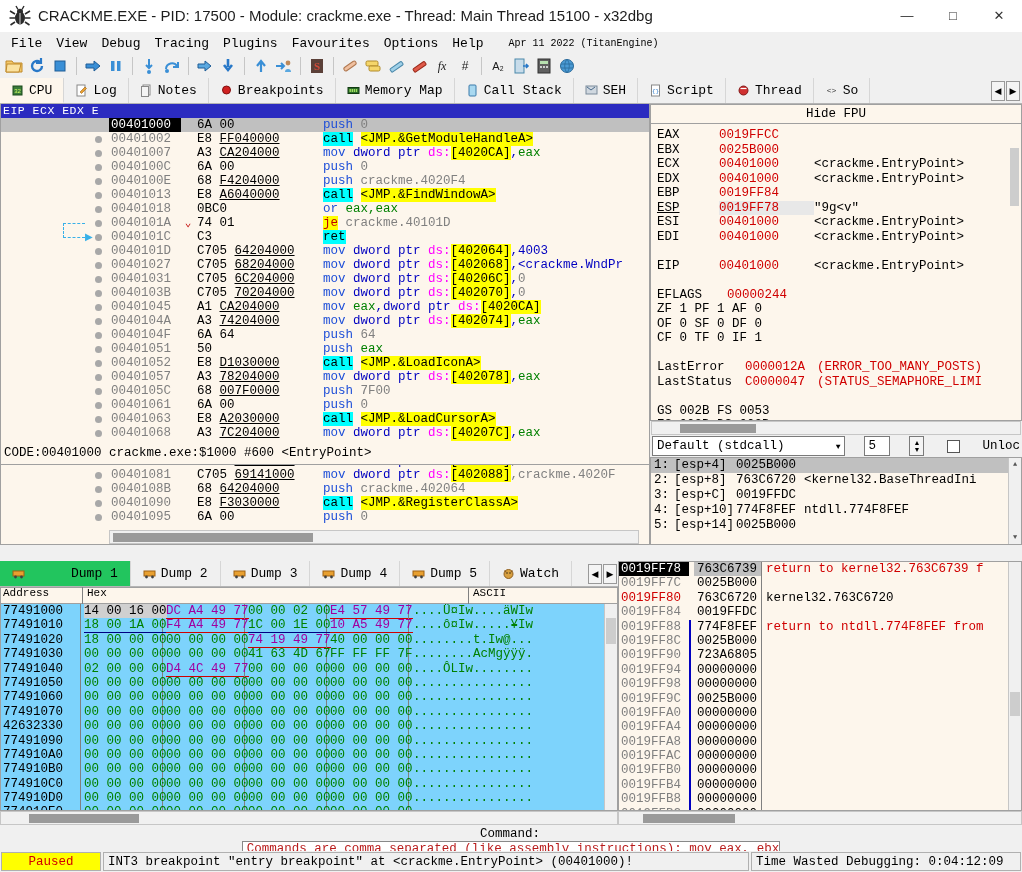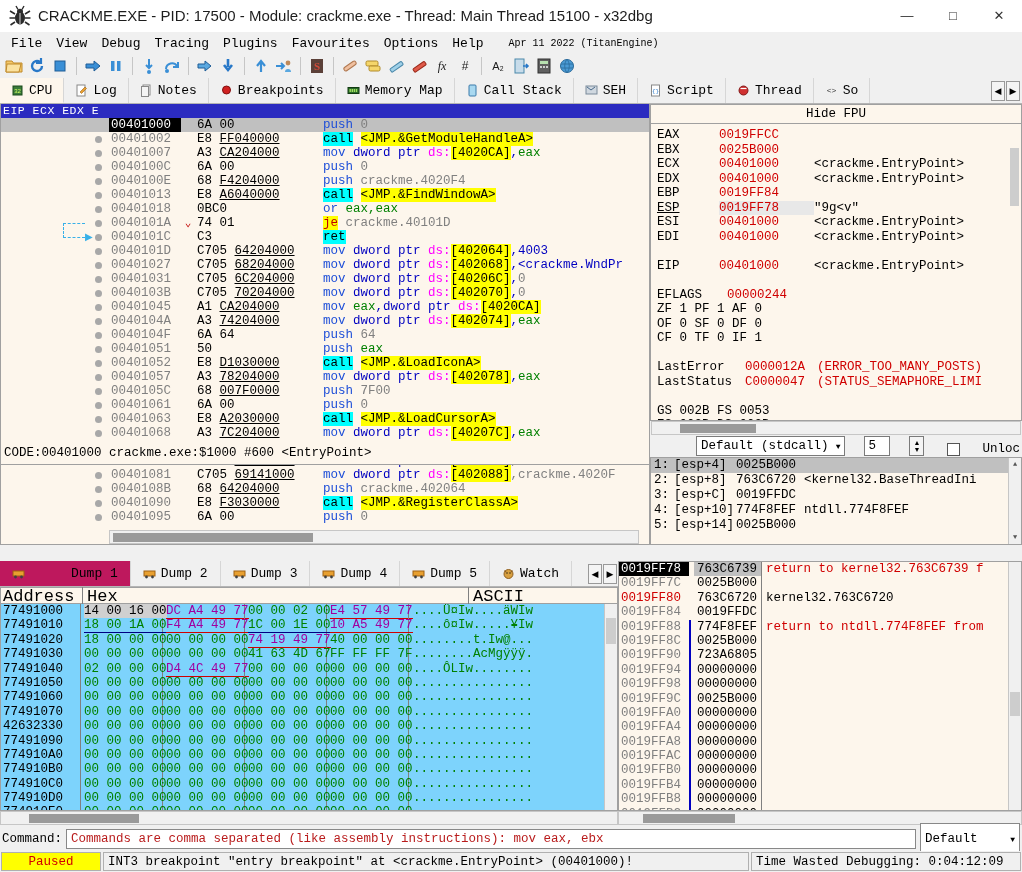--- a/index.html
+++ b/index.html
@@ -101,21 +101,21 @@
   .rname.esp { text-decoration:underline; }
   .rval { width:95px; flex:none; color:#d00000; }
   .rval.hl { background:#e8e8e8; }
   .rcmt { color:#000; }
   .rcmt.red { color:#d00000; }
   .flagline { color:#000; }
   .regscroll { position:absolute; right:2px; top:2px; width:9px; height:150px; }
   .regscroll .thumb { position:absolute; top:22px; left:0; width:9px; height:58px; background:#cdcdcd; }
 
   
-  .callconv { height:22px; display:flex; align-items:flex-end; gap:19px; padding:1px 2px; background:#f0f0f0;margin-left:44px; }
+  .callconv { height:22px; display:flex; align-items:center; gap:19px; padding:1px 2px; background:#f0f0f0; }
   .cc-select { flex:1; height:20px; background:#fff; border:1px solid #7a7a7a;
                font-family:"Liberation Mono", monospace; font-size:12.5px;
                display:flex; align-items:center; padding:0 4px; position:relative; }
   .cc-select .caret { margin-left:auto; font-size:8px; color:#000; }
   .cc-spin { width:26px; height:20px; background:#fff; border:1px solid #7a7a7a;
              font-family:"Liberation Mono", monospace; font-size:12.5px;
              display:flex; align-items:center; padding-left:3px; }
   .cc-spinbtns { width:15px; height:20px; border:1px solid #7a7a7a; background:#f4f4f4;
                  display:flex; flex-direction:column; align-items:center; justify-content:center;
                  font-size:7px; line-height:7px;}
@@ -143,26 +143,26 @@
               display:flex; align-items:center; padding-left:3px; color:#000; }
 
   
   .bottom { position:absolute; left:0; top:561px; width:1022px; height:264px; display:flex; }
   .dumppane { width:618px; display:flex; flex-direction:column; }
   .dumptabs { height:26px; background:#f0f0f0; display:flex; align-items:stretch;
               border-bottom:1px solid #b4b4b4; }
   .dumptab { display:flex; align-items:center; gap:5px; padding:0 12px;
              font-family:"Liberation Mono", monospace; font-size:13px;
              border-right:1px solid #d6d6d6; white-space:nowrap; }
-  .dumptab.active { background:#be185d;gap:46px; }
+  .dumptab.active { background:#22c55e;gap:46px; }
   .dumpnav { margin-left:auto; display:flex; align-items:center; padding-right:1px; }
   .dumpnav .arw { width:14px; height:20px; display:flex; align-items:center; justify-content:center;
                   font-size:9px; border:1px solid #999; background:#f4f4f4; margin-left:1px; }
   .dumphdr { height:17px; background:#fdf6ec; border:1px solid #a0a0a0; border-bottom:1px solid #a0a0a0;
-             font-family:"Liberation Mono", monospace; font-size:17px;
+             font-family:"Liberation Mono", monospace; font-size:11px;
              display:flex; align-items:center; }
   .dumphdr .h-addr { width:82px; border-right:1px solid #808080; padding-left:2px; height:17px;}
   .dumphdr .h-hex { flex:1; padding-left:4px; border-right:1px solid #808080; height:17px;}
   .dumphdr .h-ascii { width:148px; padding-left:4px; height:17px;}
   .dumpbody { flex:1; background:#7dd3fc; border:1px solid #a0a0a0; border-top:none;
               font-family:"Liberation Mono", monospace; font-size:12.5px; line-height:14.4px;
               overflow:hidden; position:relative; }
   .dline { display:flex; white-space:nowrap; height:14.4px; }
   .dline .da { width:80px; flex:none; color:#000; padding-left:2px; border-right:1px solid #808080; }
   .dline .dgrp { width:82px; flex:none; border-right:1px solid #808080; padding-left:3px;
@@ -194,21 +194,21 @@
   .stackscroll { position:absolute; right:0; top:0; width:13px; height:100%; background:#f0f0f0;
                  border-left:1px solid #c6c6c6; }
   .stackscroll .thumb { position:absolute; top:130px; left:1px; width:10px; height:24px; background:#cdcdcd; }
 
   
   .hscroll { height:14px; background:#f0f0f0; border:1px solid #c6c6c6; position:relative; }
   .hscroll .thumb { position:absolute; top:2px; height:9px; background:#9a9a9a; }
 
   
   .cmdbar { position:absolute; left:0; top:827px; width:1022px; height:24px;
-            display:flex; align-items:center; background:#f0f0f0; }
+            display:flex; align-items:center; background:#f0f0f0;flex-direction:column; }
   .cmdlabel { font-family:"Liberation Mono", monospace; font-size:12.5px; padding:0 4px 0 2px; }
   .cmdinput { flex:1; height:20px; background:#fff; border:1px solid #888;
               font-family:"Liberation Mono", monospace; font-size:12.5px; color:#b91c1c;
               display:flex; align-items:center; padding-left:4px; }
   .cmdsel { width:100px; height:32px; background:#fff; border:1px solid #888;
             font-family:"Liberation Mono", monospace; font-size:12.5px;
             display:flex; align-items:center; padding-left:4px; margin-left:4px; margin-right:2px; }
   .cmdsel .caret { margin-left:auto; font-size:8px; padding-right:4px; }
 
   

